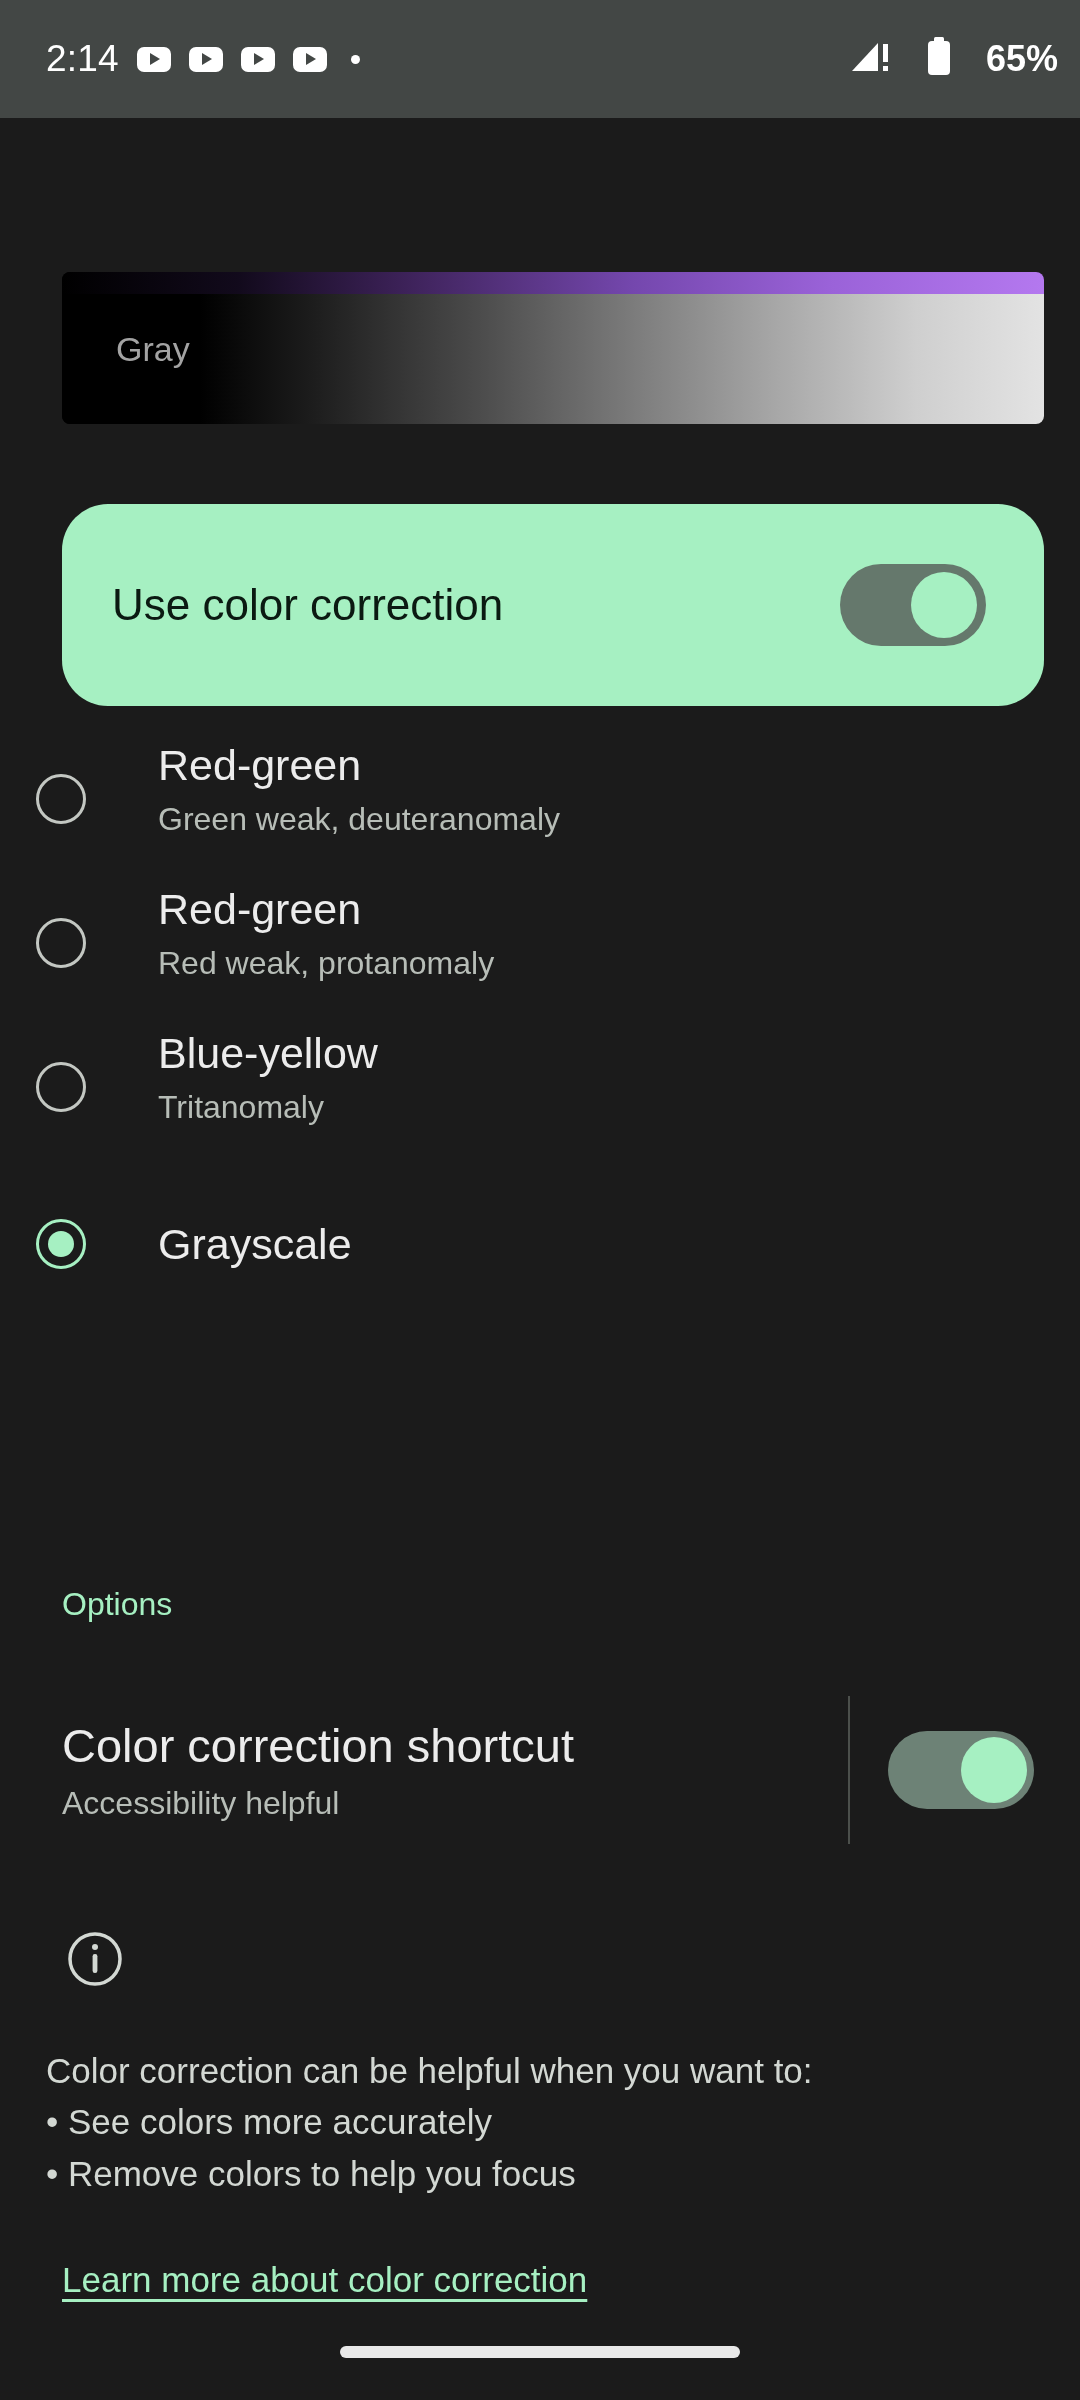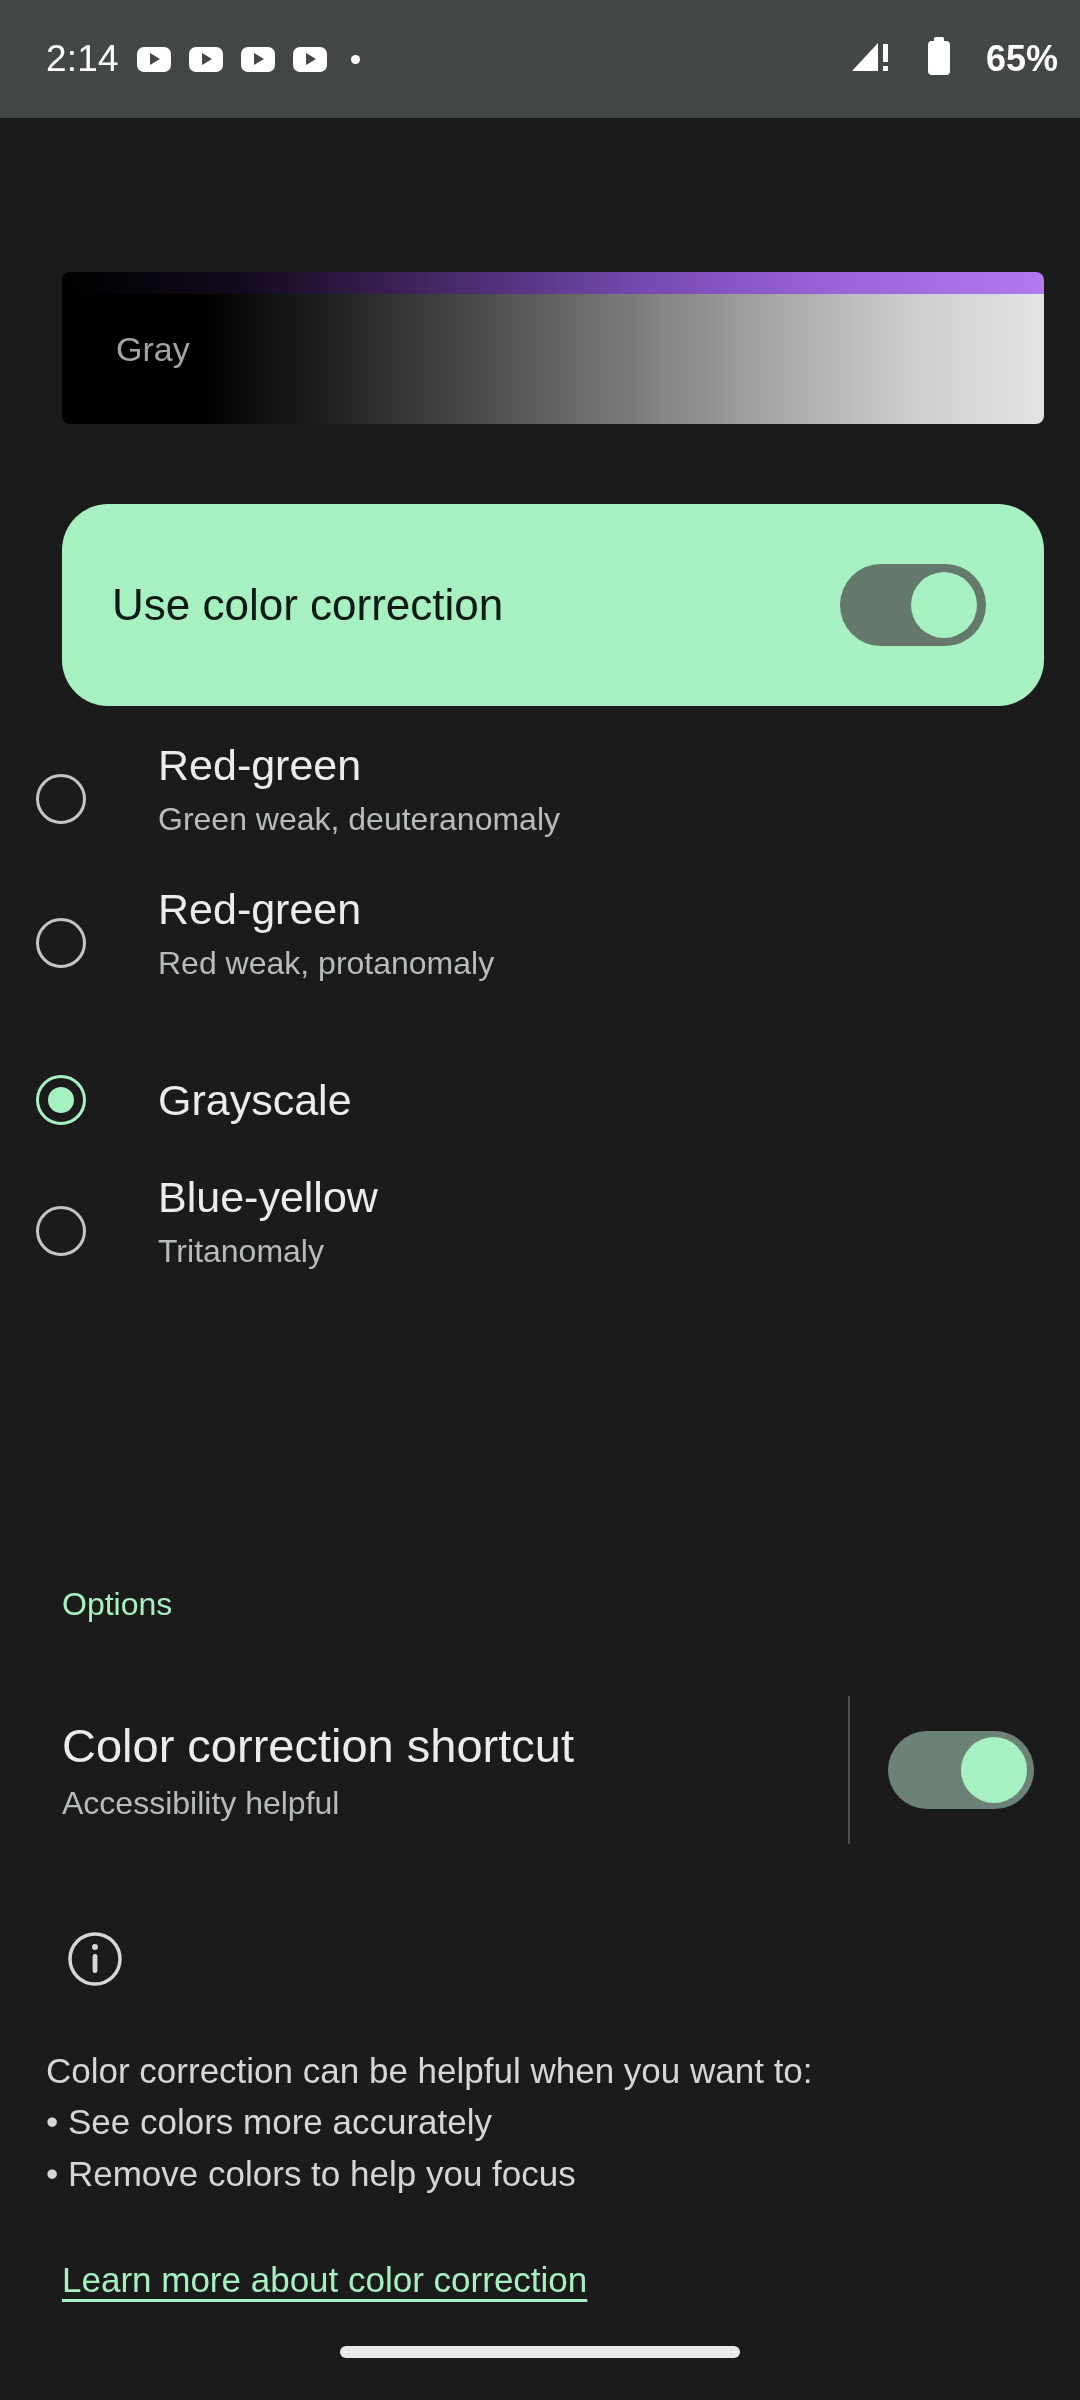--- a/index.html
+++ b/index.html
@@ -195,34 +195,34 @@
     </div>
 
     <div class="radio-row">
       <span class="radio-outer"></span>
       <span class="radio-text">
         <span class="radio-title">Red-green</span>
         <span class="radio-sub">Red weak, protanomaly</span>
       </span>
     </div>
 
+    <div class="radio-row">
+      <span class="radio-outer"></span>
+      <span class="radio-text">
+        <span class="radio-title">Blue-yellow</span>
+        <span class="radio-sub">Tritanomaly</span>
+      </span>
+    </div>
+
     <div class="radio-row no-sub">
       <span class="radio-outer selected">
         <span class="inner"></span>
       </span>
       <span class="radio-text">
         <span class="radio-title">Grayscale</span>
-      </span>
-    </div>
-
-    <div class="radio-row">
-      <span class="radio-outer"></span>
-      <span class="radio-text">
-        <span class="radio-title">Blue-yellow</span>
-        <span class="radio-sub">Tritanomaly</span>
       </span>
     </div>
 
   </div>
 
   <div class="section-header">Options</div>
 
   <div class="shortcut-row">
     <div class="shortcut-texts">
       <div class="shortcut-title">Color correction shortcut</div>

